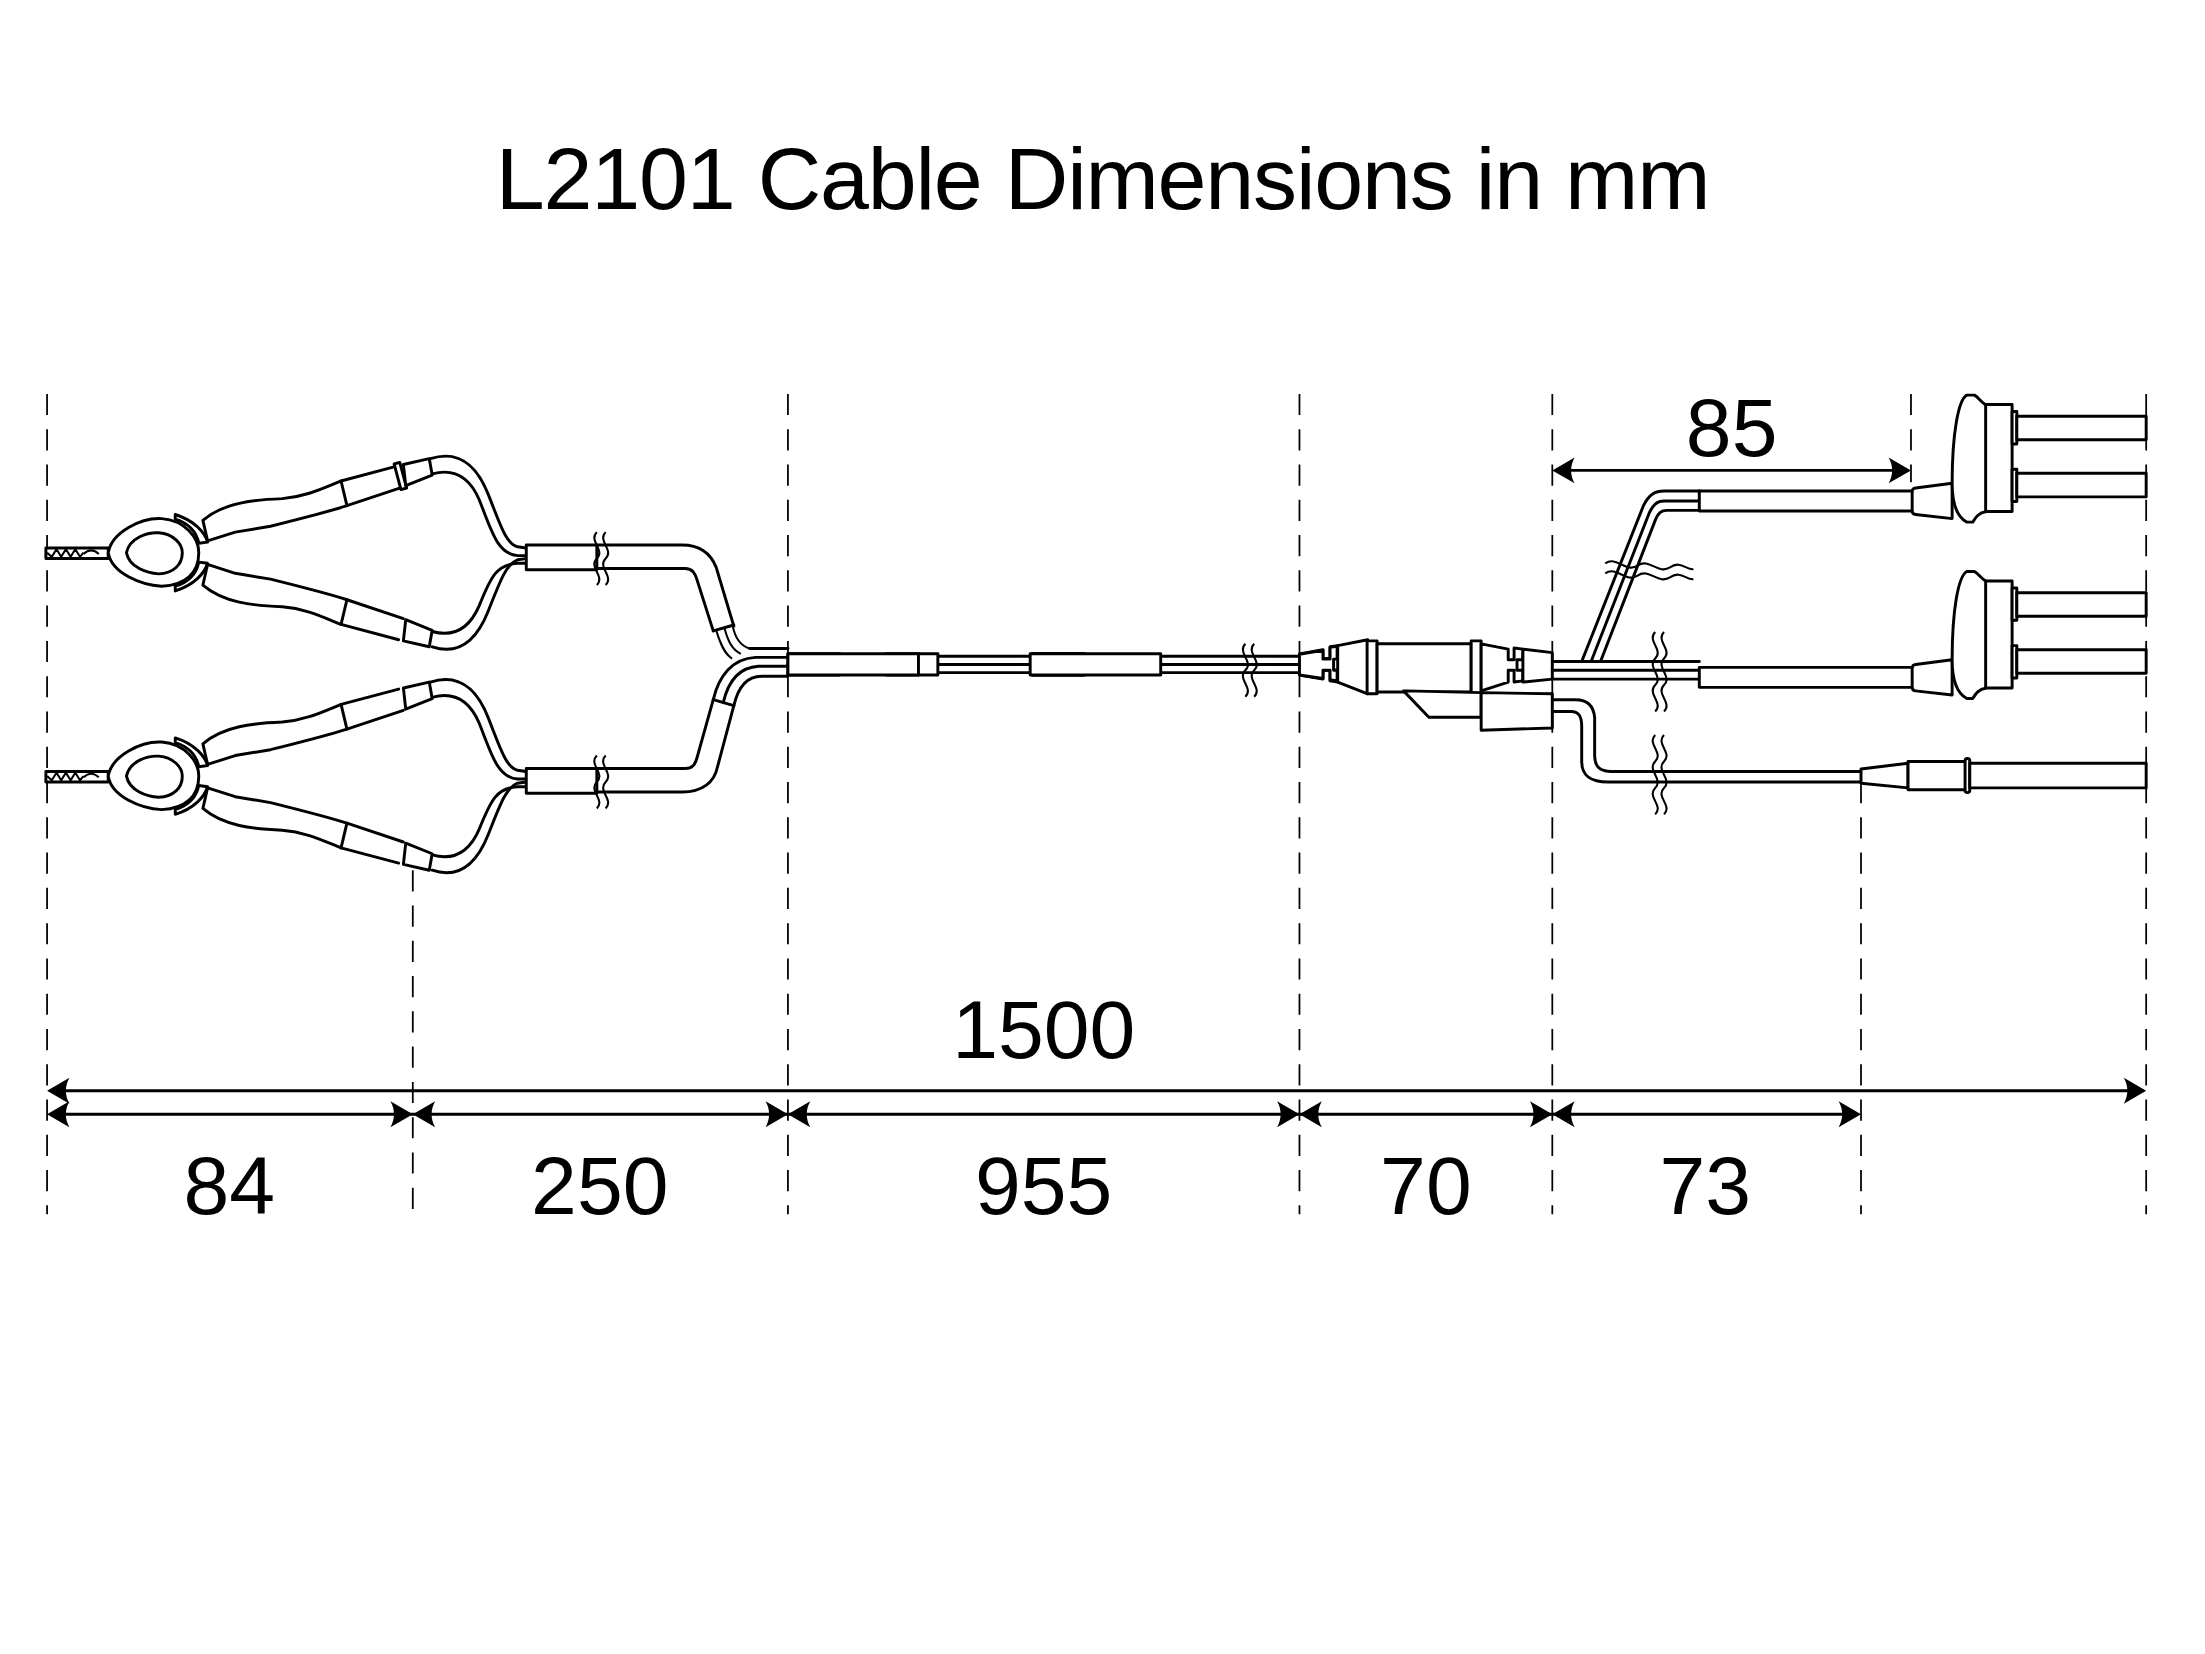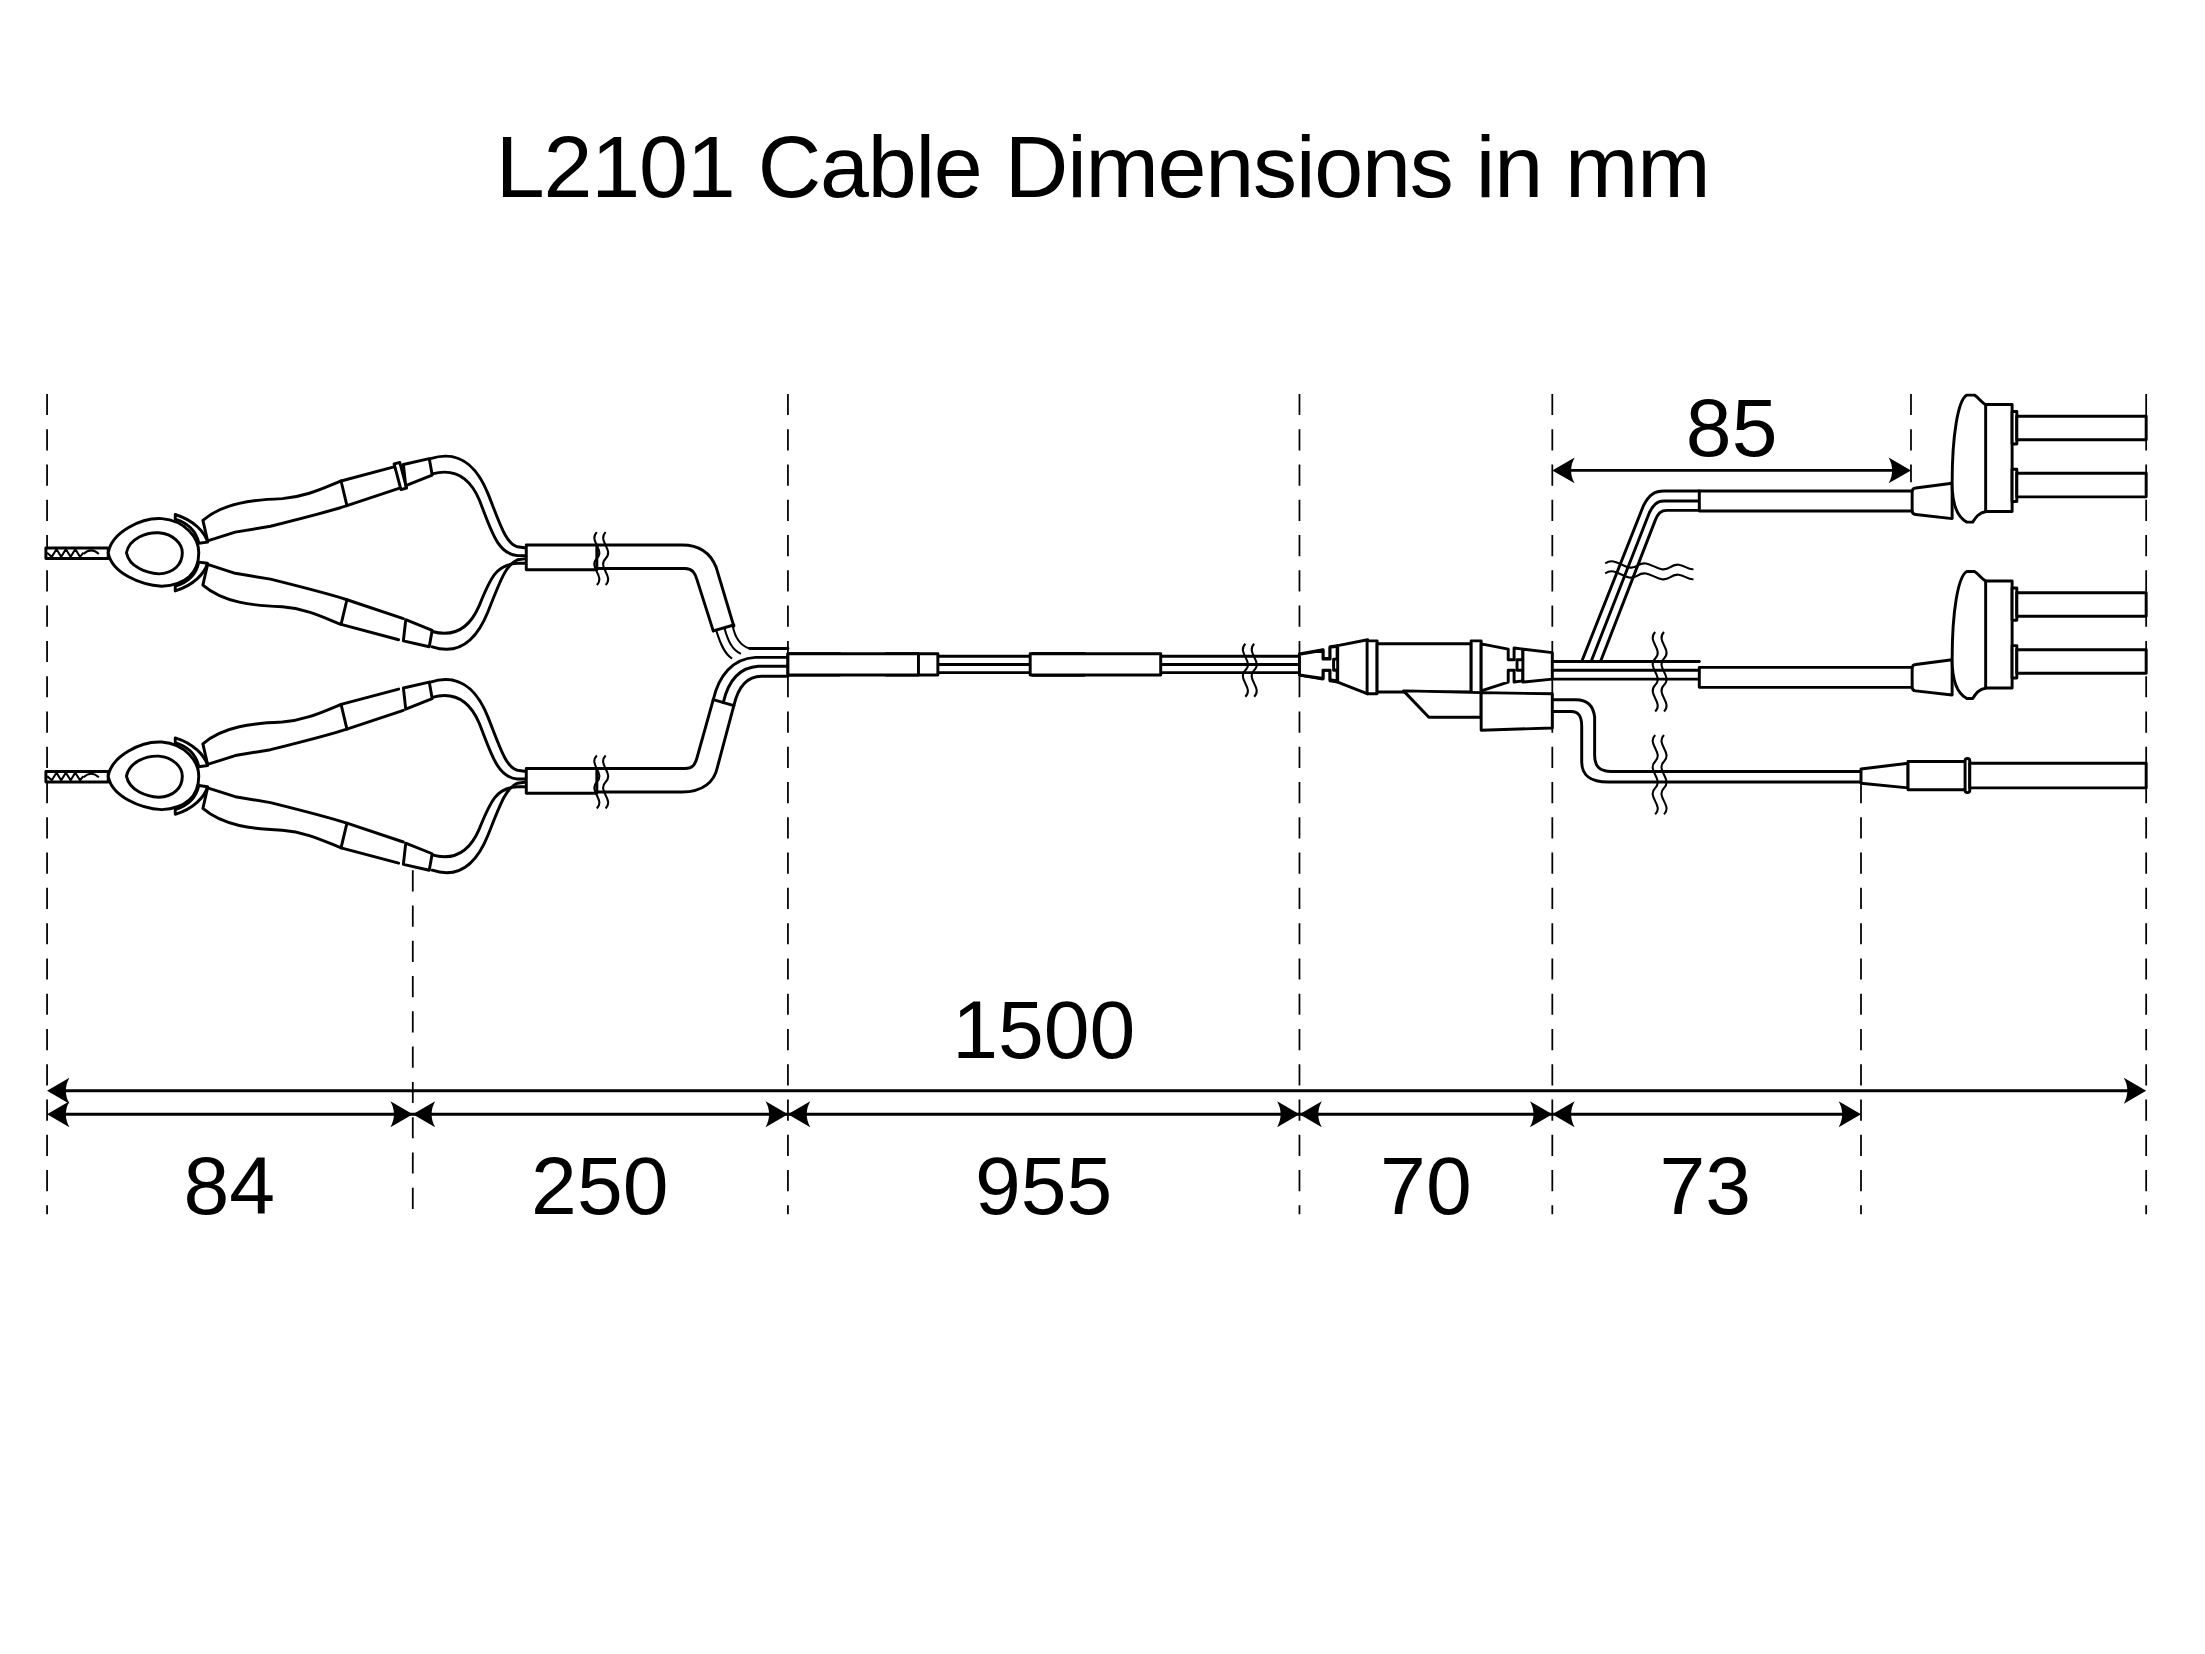--- a/index.html
+++ b/index.html
@@ -1,17 +1,17 @@
 <!DOCTYPE html>
 <html style="font-size:9.4px"><head>
 <meta charset="utf-8">
 <style>
   html, body { margin: 0; padding: 0; background: #ffffff; }
   body { width: 2205px; height: 1654px; position: relative; overflow: hidden; font-family: "Liberation Sans", sans-serif; }
-  .title { position: absolute; left: 0; width: 2205px; top: 116px; text-align: center; font-size: 88px; color: #000; letter-spacing: -1.2px; }
+  .title { position: absolute; left: 0; width: 2205px; top: 128px; text-align: center; font-size: 88px; color: #000; letter-spacing: -1.2px; }
   svg { position: absolute; left: 0; top: 0; }
   .lbl { font-family: "Liberation Sans", sans-serif; font-size: 140px; fill: #000; text-anchor: middle; }
   .dash { stroke: #000; stroke-width: 3; stroke-dasharray: 36 24; fill: none; }
   .ln { stroke: #000; stroke-width: 5; fill: none; stroke-linejoin: round; stroke-linecap: round; }
   .fill { stroke: #000; stroke-width: 5; fill: #fff; stroke-linejoin: round; }
   .dim { stroke: #000; stroke-width: 5; fill: none; }
   .thin { stroke: #000; stroke-width: 3.5; fill: none; }
 </style>
 </head>
 <body>

